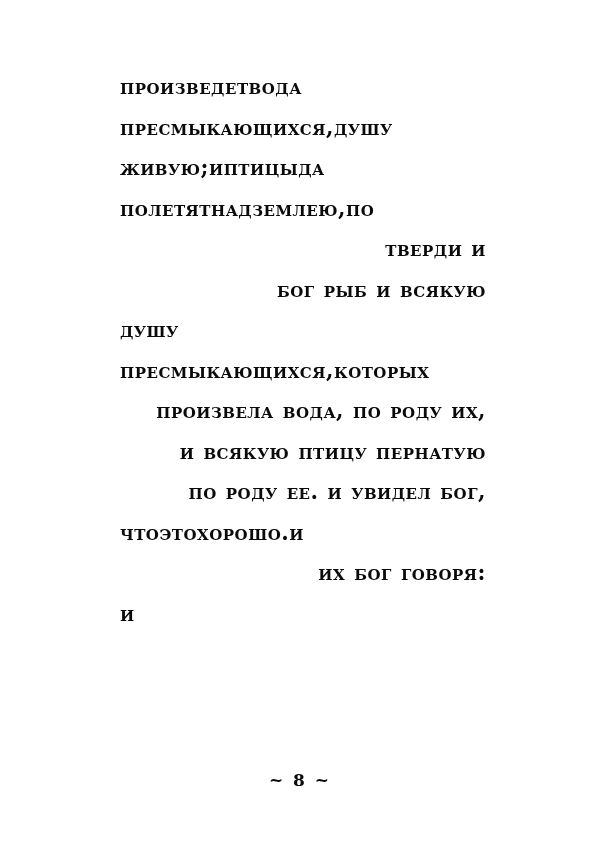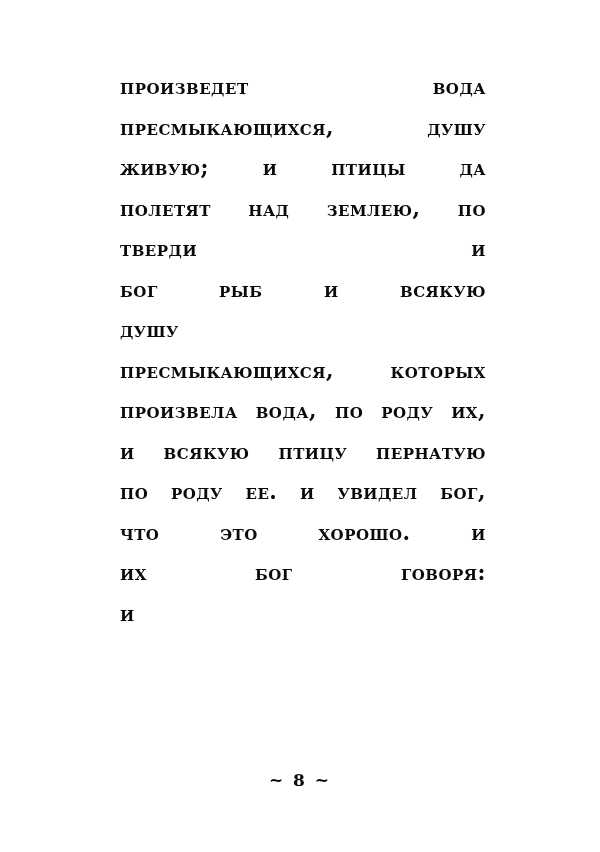--- a/index.html
+++ b/index.html
@@ -24,35 +24,34 @@
     background: #ffffff;
   }
   .text-block {
     position: absolute;
     left: 120px;
     top: 76px;
     width: 366px;
   }
   .line {
     display: flex;
-    justify-content: space-between;
     align-items: baseline;
     font-family: "DejaVu Serif", serif;
     font-weight: 700;
     font-size: 21.5px;
     letter-spacing: 0.5px;
     line-height: 1;
     margin-bottom: 19px;
     white-space: nowrap;
     font-variant: small-caps;
     text-transform: lowercase;
     color: #0a0a0a;
   }
   .line.left {
-    justify-content: space-between;
+    justify-content: flex-end;
   }
   .line .w {
     display: inline-block;
   }
   .line.left .w + .w {
     margin-left: 9px;
   }
   .page-number {
     position: absolute;
     left: 0;

